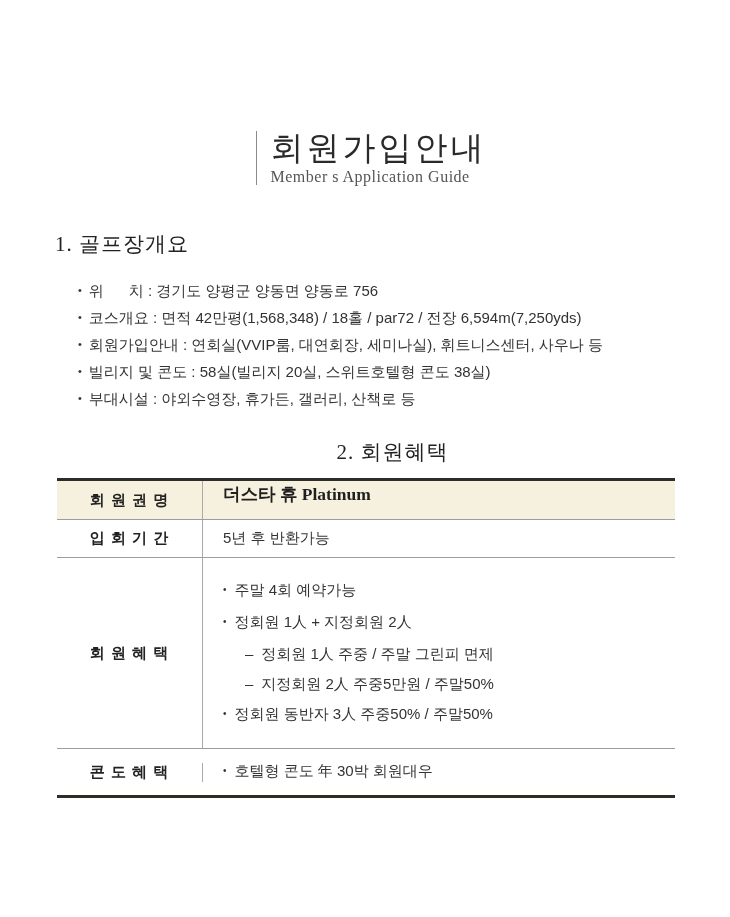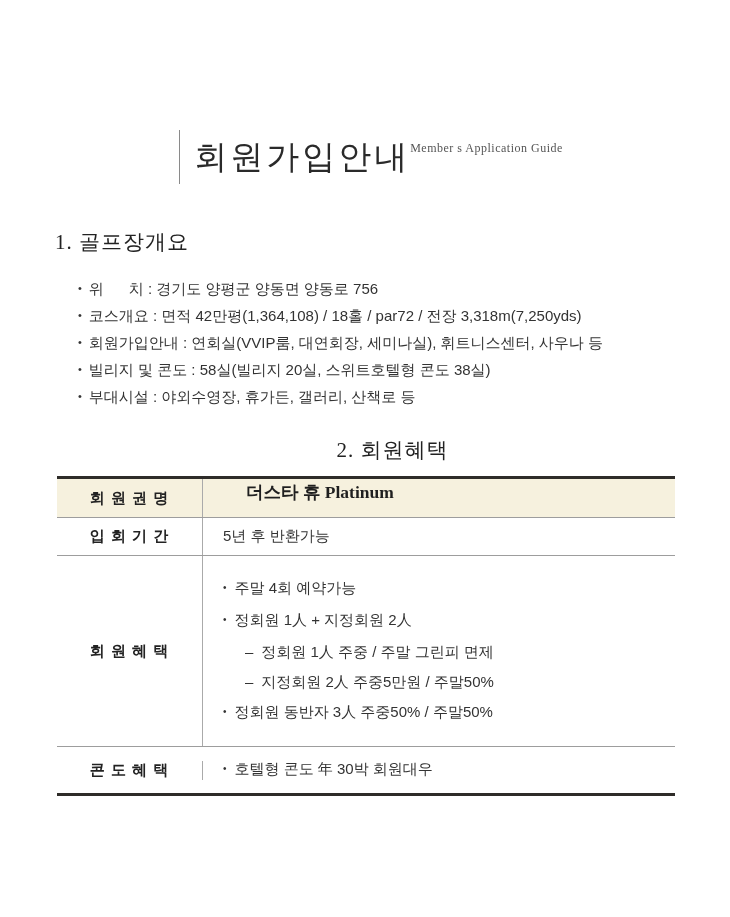--- a/index.html
+++ b/index.html
@@ -24,31 +24,31 @@
     font-weight: bold;
     font-size: 31px;
     letter-spacing: 1px;
     color: #1d1d1d;
   }
   .header-divider {
     width: 1px; height: 54px;
     background: #8a8a8a;
     margin: 0 14px 0 12px;
   }
-  .header-right { display: flex; flex-direction: row; }
+  .header-right { display: flex; flex-direction: column; }
   .header-title {
     font-family: "Liberation Serif", serif;
     font-size: 33px;
     letter-spacing: 3px;
     color: #2a2a2a;
     line-height: 36px;
   }
   .header-subtitle {
     font-family: "Liberation Serif", serif;
-    font-size: 12px;
+    font-size: 16px;
     color: #555555;
     letter-spacing: 0.5px;
     margin-top: 2px;
   }
 
   
   .section-heading {
     font-family: "Liberation Serif", serif;
     font-size: 21px;
     color: #222222;
@@ -79,21 +79,21 @@
     margin: 12px 0 0 57px;
     width: 618px;
     border-top: 3px solid #2e2c29;
     border-bottom: 3px solid #2e2c29;
   }
   .t-row {
     display: flex;
     border-bottom: 1px solid #9d9d9d;
   }
   .t-row:last-child { border-bottom: none; align-items: center; }
-  .t-row-header { background: #f6f1de; gap: 23px; }
+  .t-row-header { background: #f6f1de; }
   .t-label {
     width: 146px;
     flex: 0 0 146px;
     border-right: 1px solid #aaaaaa;
     display: flex;
     align-items: center;
     justify-content: center;
     font-weight: bold;
     font-size: 15px;
     letter-spacing: 1px;
@@ -143,21 +143,21 @@
   <div class="header-right">
     <div class="header-title">회원가입안내</div>
     <div class="header-subtitle">Member s Application Guide</div>
   </div>
 </div>
 
 <div class="section-heading heading-overview">1. 골프장개요</div>
 
 <div class="overview-list">
     <div class="ov-line"><span class="ov-bullet">•</span><span>위      치 : 경기도 양평군 양동면 양동로 756</span></div>
-    <div class="ov-line"><span class="ov-bullet">•</span><span>코스개요 : 면적 42만평(1,364,108) / 18홀 / par72 / 전장 3,318m(7,250yds)</span></div>
+    <div class="ov-line"><span class="ov-bullet">•</span><span>코스개요 : 면적 42만평(1,568,348) / 18홀 / par72 / 전장 6,594m(7,250yds)</span></div>
     <div class="ov-line"><span class="ov-bullet">•</span><span>회원가입안내 : 연회실(VVIP룸, 대연회장, 세미나실), 휘트니스센터, 사우나 등</span></div>
     <div class="ov-line"><span class="ov-bullet">•</span><span>빌리지 및 콘도 : 58실(빌리지 20실, 스위트호텔형 콘도 38실)</span></div>
     <div class="ov-line"><span class="ov-bullet">•</span><span>부대시설 : 야외수영장, 휴가든, 갤러리, 산책로 등</span></div>
   </div>
 
 <div class="section-heading heading-benefits">2. 회원혜택</div>
 
 <div class="benefits-table">
     <div class="t-row row-name t-row-header">
       <div class="t-label">회 원 권 명</div>

